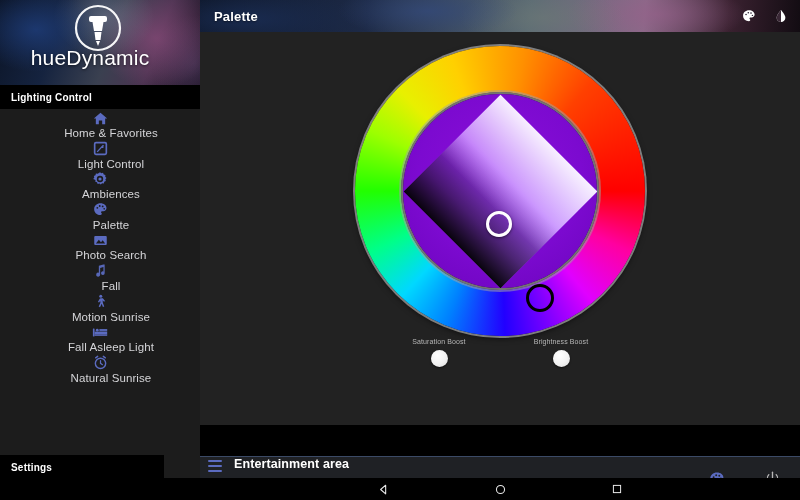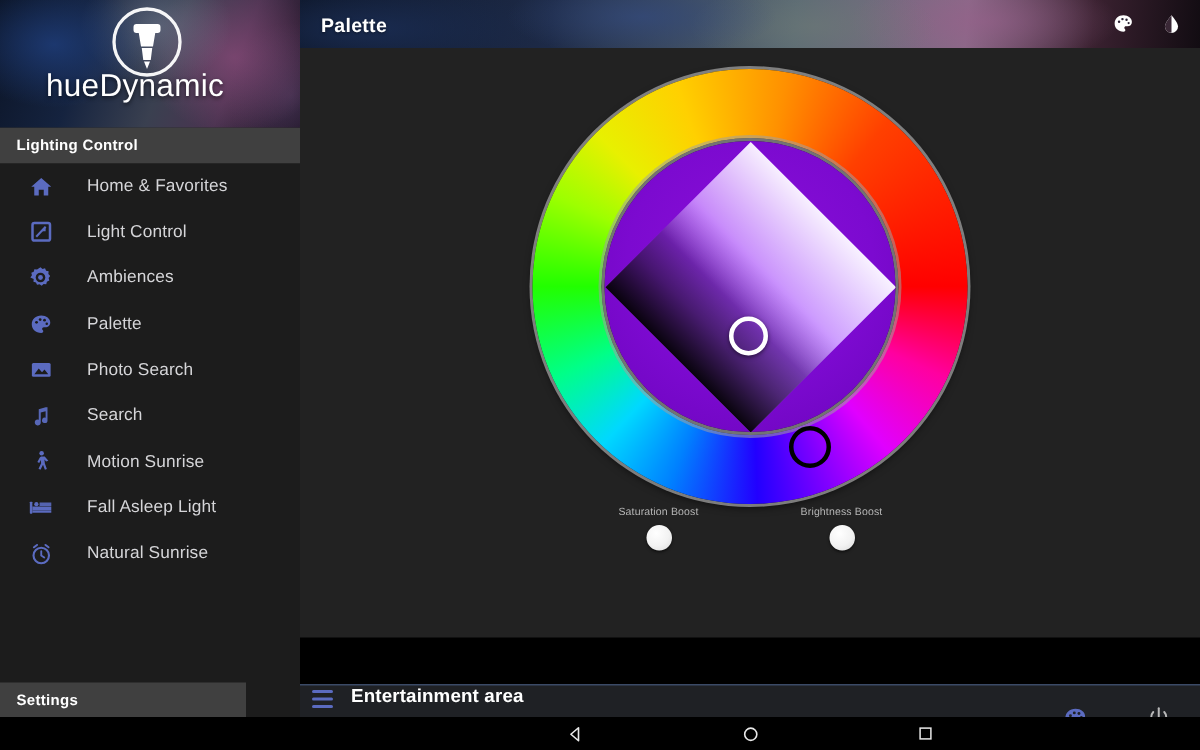--- a/index.html
+++ b/index.html
@@ -45,34 +45,34 @@
     position: absolute; left: 0; top: 46px; width: 180px;
     text-align: center;
     color: #fff;
     font-size: 21px;
     font-weight: 400;
     letter-spacing: .2px;
     text-shadow: 0 1px 3px rgba(0,0,0,.6);
   }
   .section-header {
     height: 24px;
-    background: #404040;
+    background: #000000;
     display: flex; align-items: center;
     padding-left: 11px;
     color: #ffffff;
     font-size: 10px;
     font-weight: bold;
     letter-spacing: .2px;
   }
   #nav-list { background: #1c1c1c; }
   .nav-item {
     height: 30.6px;
     display: flex; align-items: center;
-    padding-left: 18px;
     cursor: pointer;
+    flex-direction: column;
   }
   .nav-icon {
     width: 18px; height: 18px;
     flex: 0 0 18px;
     display: flex; align-items: center; justify-content: center;
     color: #5b6bc0;
   }
   .nav-icon svg { display: block; }
   .nav-label {
     margin-left: 22px;
@@ -361,21 +361,21 @@
         </span>
         <span class="nav-label">Photo Search</span>
       </div>
 
       <div class="nav-item">
         <span class="nav-icon">
           <svg viewBox="0 0 18 18" width="15" height="15" fill="currentColor">
             <path d="M12.5 1.8 L7 3.3 v8.4 a2.4 2.4 0 1 0 1.6 2.2 V6 l3.9-1.1 v5.3 a2.2 2.2 0 1 0 1.5 2.1 V1.8z" opacity="0.95"></path>
           </svg>
         </span>
-        <span class="nav-label">Search</span>
+        <span class="nav-label">Fall</span>
       </div>
 
 
       <div class="nav-item">
         <span class="nav-icon">
           <svg viewBox="0 0 18 18" width="15" height="15" fill="currentColor">
             <circle cx="9.3" cy="2.6" r="1.8"></circle>
             <path d="M9.6 5.2 c-1 0-1.7.5-2.1 1.3 L5.9 9.6 l1.5 .7 1.2-2.3 .3 2.6 -2.1 4.4 1.6 .8 2-4 1.5 3.9 1.6-.6 -1.6-4.3 -.4-3.3 1.4 1.6 1.8-.5 -2.4-2.9 c-.5-.6-1-.5-1.7-.5z"></path>
           </svg>
         </span>

